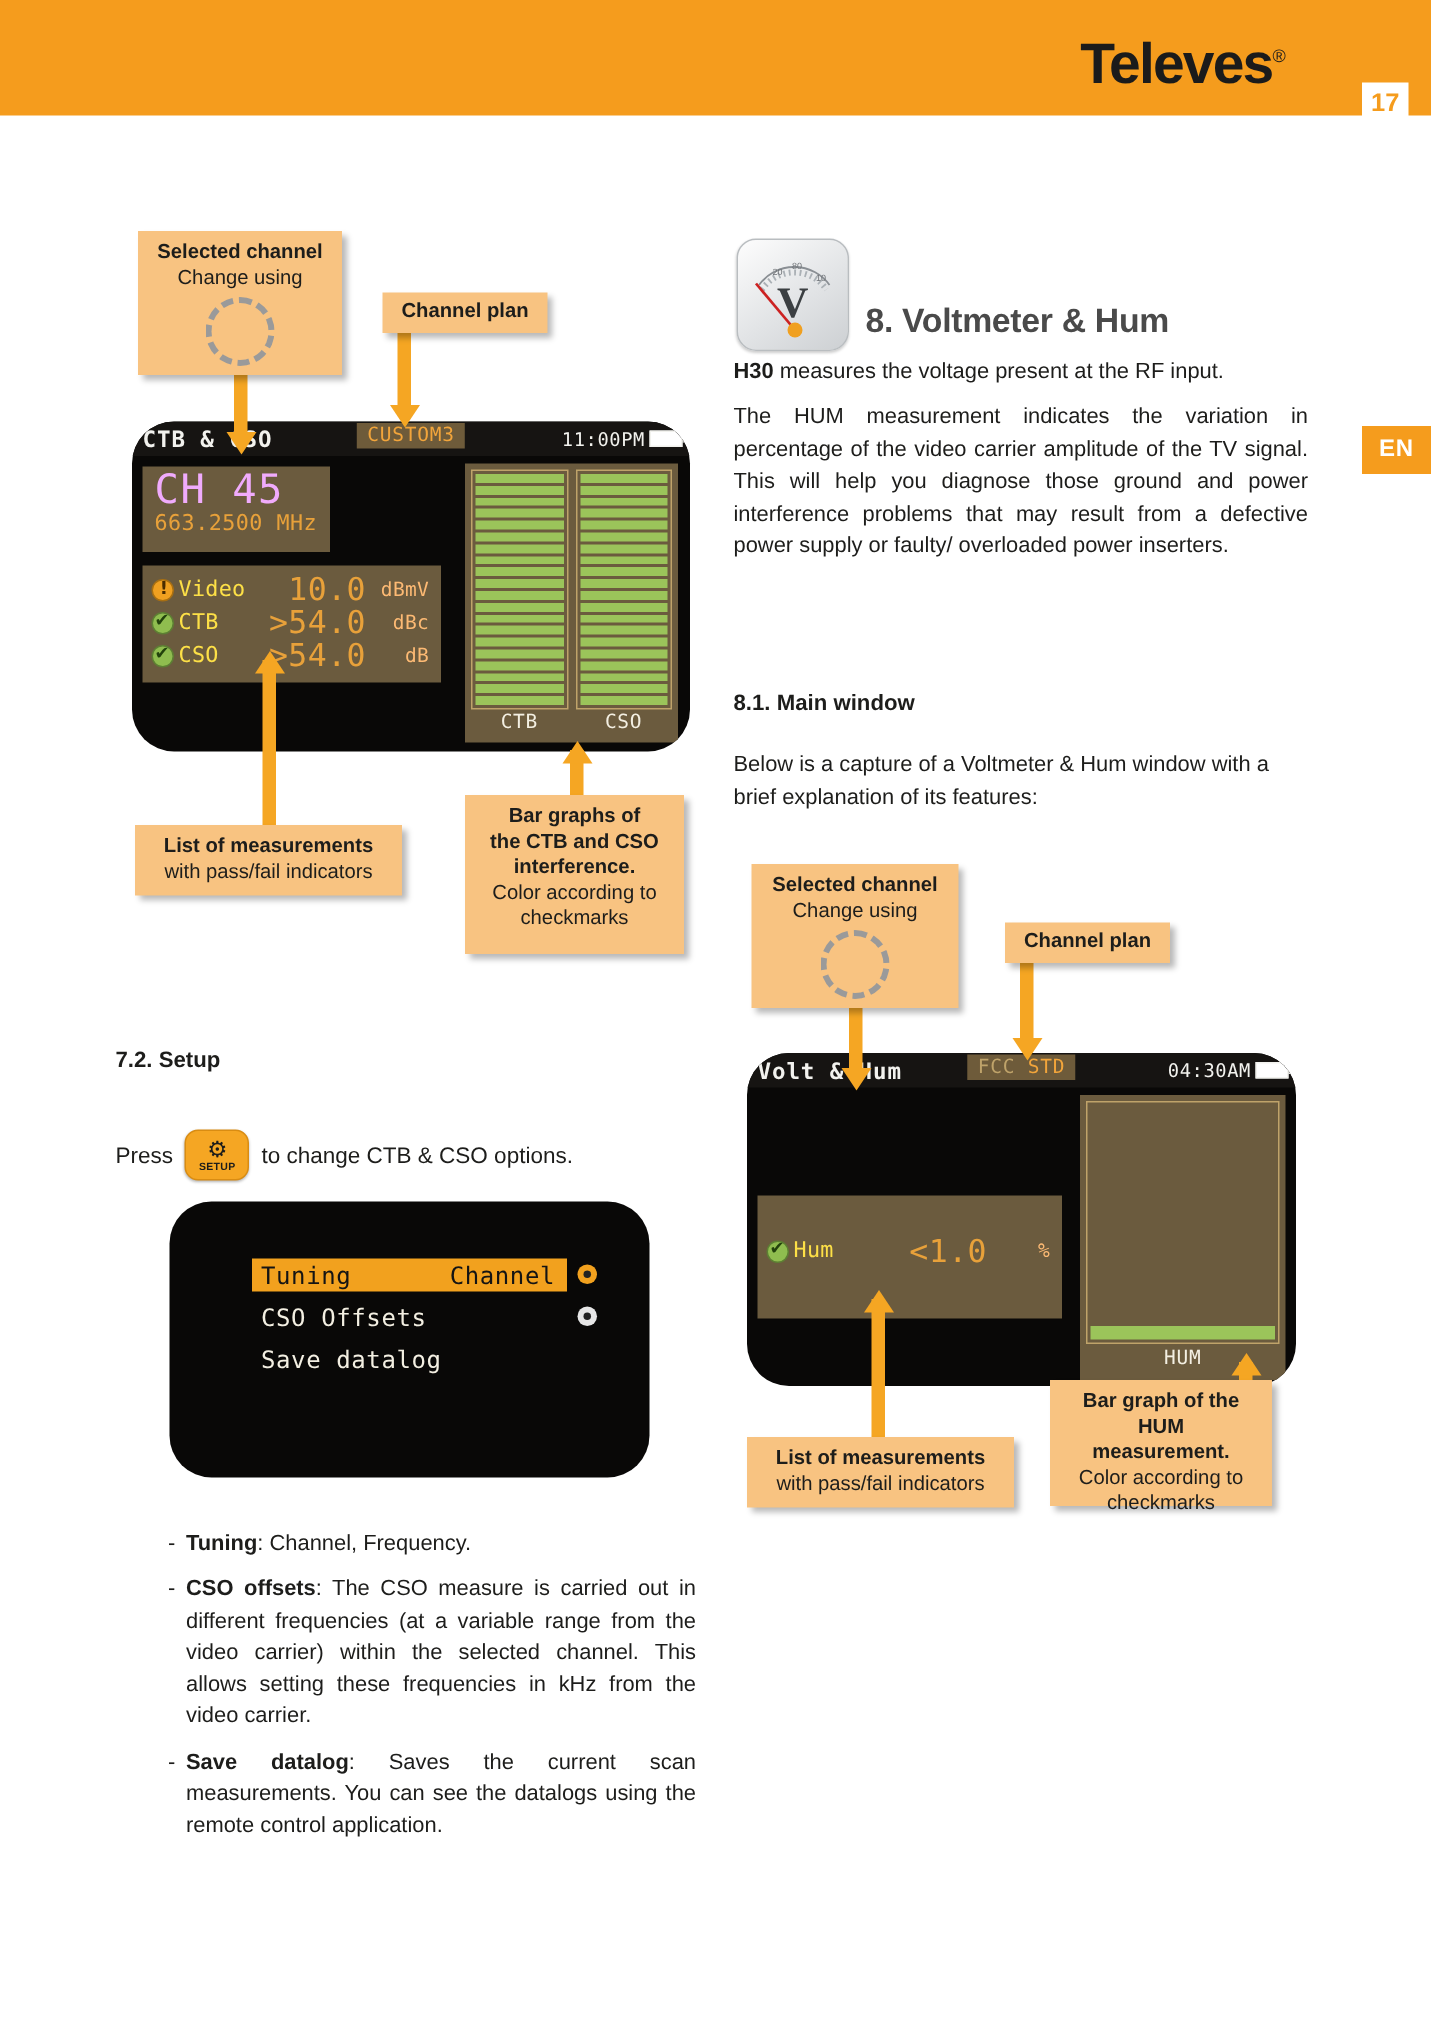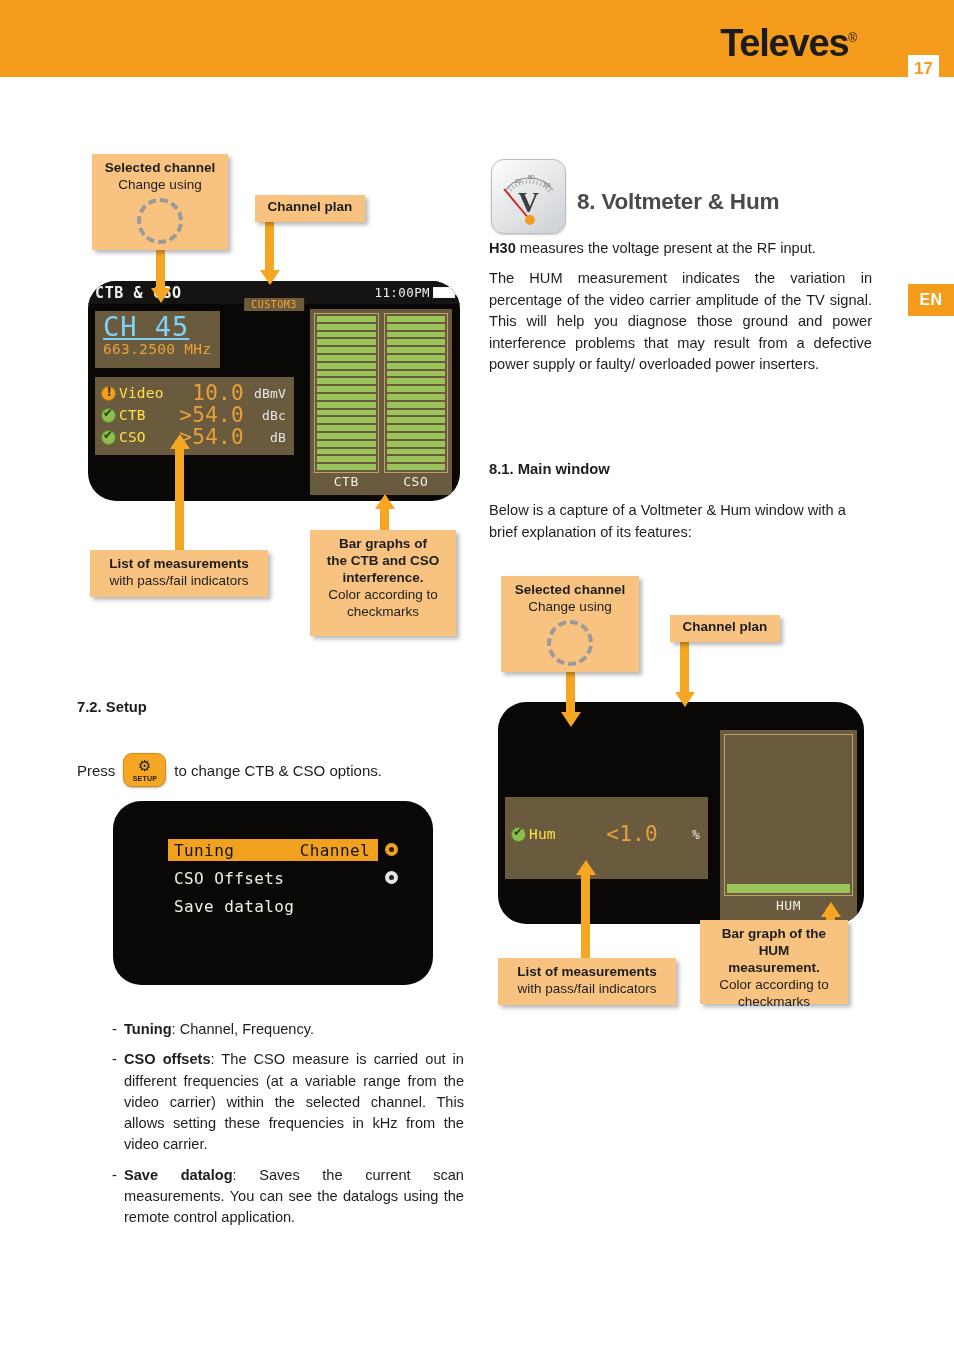--- a/index.html
+++ b/index.html
@@ -101,23 +101,23 @@
     position: absolute; left: 0; top: 0; width: 100%; height: 23px;
     background: #161412;
     display: flex; align-items: center;
   }
   .lcd-title {
     color: #f2f2ee; font-size: 15px; font-weight: bold;
     margin-left: 7px; letter-spacing: .6px; white-space: nowrap;
   }
   .lcd-plan {
     position: absolute; left: 50%; transform: translateX(-50%);
-    top: 17px;
+    top: 1px;
     background: #6E5B3A; color: #F2A53B;
-    font-size: 10px; padding: 1px 7px; letter-spacing: .5px;
+    font-size: 13px; padding: 1px 7px; letter-spacing: .5px;
     white-space: nowrap;
   }
   .lcd-plan .dim { color: #BFA36A; }
   .lcd-time {
     position: absolute; right: 30px; top: 4px;
     color: #f2f2ee; font-size: 12.5px; letter-spacing: .4px;
   }
   .lcd-batt {
     position: absolute; right: 5px; top: 6px;
     width: 22px; height: 11px;
@@ -126,22 +126,22 @@
   .lcd-batt::after {
     content:""; position: absolute; right: -4px; top: 2px;
     width: 3px; height: 5px; background: #f2f2ee;
   }
 
   .ch-box {
     position: absolute;
     background: #6B5B3E;
   }
   .ch-name {
-    color: #7dd3fc; font-size: 27px; letter-spacing: 1px;
-    padding: 2px 0 0 8px; line-height: 1.05; text-decoration: underline;
+    color: #f0abfc; font-size: 27px; letter-spacing: 1px;
+    padding: 2px 0 0 8px; line-height: 1.05;
   }
   .ch-freq {
     color: #E8A13A; font-size: 14.5px; letter-spacing: .3px;
     padding: 0 0 2px 8px;
   }
 
   .meas-box {
     position: absolute;
     background: #6B5B3E;
     padding: 5px 8px 5px 6px;
@@ -167,21 +167,21 @@
   }
   .meas-ico.blank { background: transparent; border: none; }
   .meas-lab {
     color: #fde047; font-size: 14.5px; width: 56px; letter-spacing: .2px;
   }
   .meas-val {
     color: #E8A13A; font-size: 21px; flex: 1; text-align: right;
     letter-spacing: .3px;
   }
   .meas-unit {
-    color: #e5e5e5; font-size: 13px; width: 42px; text-align: right;
+    color: #fdba74; font-size: 13px; width: 42px; text-align: right;
     letter-spacing: .2px;
   }
 
   
   .bar-panel {
     position: absolute; background: #6B5B3E;
     padding: 4px;
   }
   .bar-cols {
     display: flex; gap: 5px; height: calc(100% - 18px);
@@ -487,21 +487,21 @@
     <path d="M16 33 A26 26 0 0 1 59 33" fill="none" stroke="#aab0b5" stroke-width="4" stroke-dasharray="1.2 2.4"></path>
     <line x1="12" y1="29" x2="38" y2="60" stroke="#cc2222" stroke-width="1.8"></line>
     <circle cx="38" cy="60" r="5" fill="#F0A020"></circle>
     <text x="23" y="23" font-size="6" fill="#6d7175" font-family="Liberation Sans, sans-serif">20</text>
     <text x="36" y="19" font-size="6" fill="#6d7175" font-family="Liberation Sans, sans-serif">80</text>
     <text x="52" y="27" font-size="6" fill="#6d7175" font-family="Liberation Sans, sans-serif">10</text>
   </svg>
   <div class="vglyph">V</div>
 </div>
 
-<div class="sec-title" style="left:577px; top:189px; width:340px;">8. Voltmeter &amp; Hum</div>
+<div class="sec-title" style="left:577px; top:201px; width:340px;">8. Voltmeter &amp; Hum</div>
 
 <div class="para" style="left:489px; top:238px; width:383px; text-align:left;">
   <b>H30</b><span> measures the voltage present at the RF input.</span>
 </div>
 
 <div class="para" style="left:489px; top:268px; width:383px;">The HUM measurement indicates the variation in percentage of the video carrier amplitude of the TV signal. This will help you diagnose those ground and power interference problems that may result from a defective power supply or faulty/ overloaded power inserters.</div>
 
 <div class="sub-h" style="left:489px; top:461px; width:300px;">8.1. Main window</div>
 
 <div class="para" style="left:489px; top:500px; width:383px; text-align:left;">Below is a capture of a Voltmeter &amp; Hum window with a brief explanation of its features:</div>
@@ -514,20 +514,29 @@
 <div class="stem" style="left:566px; top:672px; height:42px;"></div>
 <div class="arrowhead down" style="left:561px; top:712px;"></div>
 
 <div class="callout" style="left:670px; top:615px; width:110px; height:27px; padding:4px 8px;">
   <span class="cb-bold">Channel plan</span>
 </div>
 <div class="stem" style="left:680px; top:642px; height:52px;"></div>
 <div class="arrowhead down" style="left:675px; top:692px;"></div>
 
 <div class="lcd" style="left:498px; top:702px; width:366px; height:222px;">
+  <div class="lcd-topbar">
+    <span class="lcd-title">Volt &amp; Hum</span>
+    <span class="lcd-plan">
+      <span class="dim">FCC</span>
+      <span>STD</span>
+    </span>
+    <span class="lcd-time">04:30AM</span>
+    <span class="lcd-batt"></span>
+  </div>
 
 
   <div class="meas-box" style="left:7px; top:95px; width:203px; height:82px; padding-top:8px;">
     <div class="meas-row" style="height:30px; margin-top:14px;">
       <span class="meas-ico ok"></span>
       <span class="meas-lab">Hum</span>
       <span class="meas-val">&lt;1.0</span>
       <span class="meas-unit">%</span>
     </div>
   </div>

